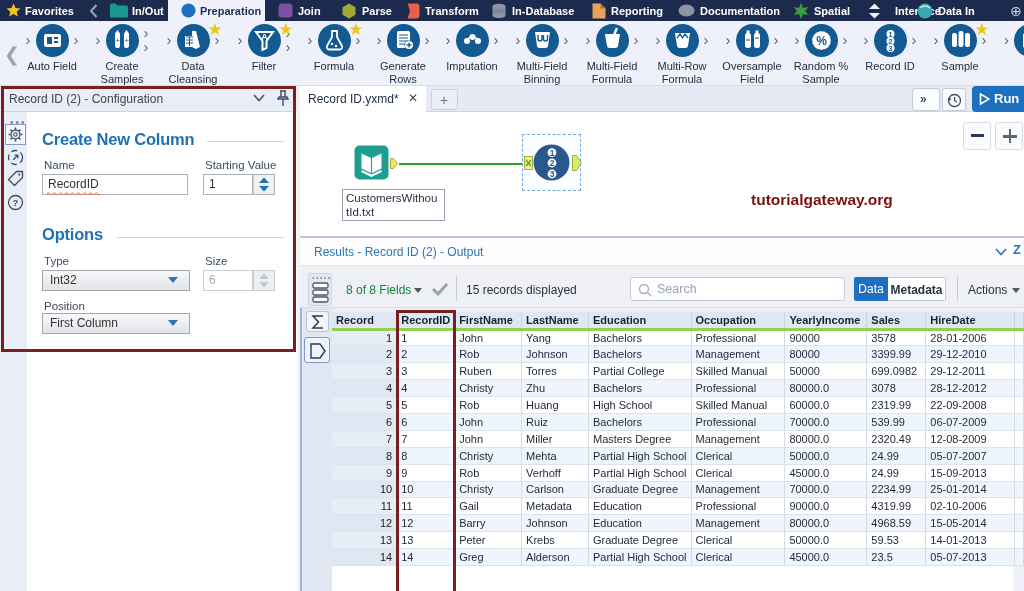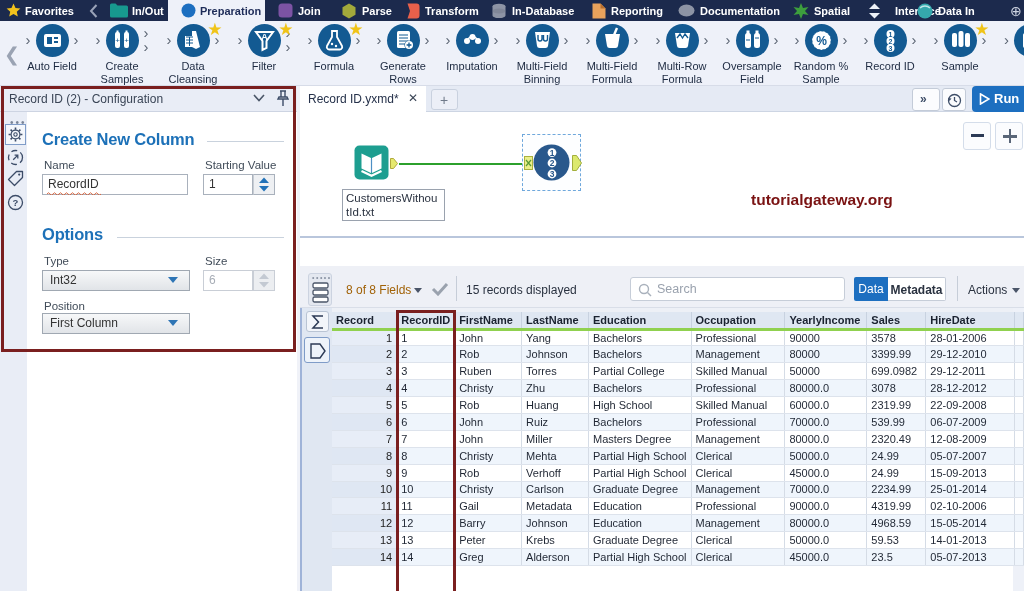--- a/index.html
+++ b/index.html
@@ -482,32 +482,39 @@
   <svg style="position:absolute;left:272px;top:43px" width="10" height="16" viewBox="0 0 10 16">
         <path d="M0.5 0.5 h4 L9.5 8 L4.5 15.5 h-4 Z" fill="#dce96e" stroke="#a3af3c"></path>
       </svg>
 
   <div style="position:absolute;left:451px;top:79px;font-size:15.5px;font-weight:700;color:#7a1212">tutorialgateway.org</div>
 
   <div style="position:absolute;left:42px;top:77px;width:103px;height:32px;background:#fff;border:1px solid #9aa2ae;font-size:11.5px;color:#2a3240;padding:1px 3px;line-height:14px">CustomersWithou<br>tId.txt</div>
 </div>
 
 <div id="results">
+  <div id="res-head">
+    <span style="position:absolute;left:14px;top:7px;color:#2e74b5;font-size:12px">Results - Record ID (2) - Output</span>
+    <svg class="abs" style="left:695px;top:10px" width="12" height="8" viewBox="0 0 12 8">
+          <path d="M1 1 L6 6.5 L11 1" stroke="#2e74b5" stroke-width="1.6" fill="none"></path>
+        </svg>
+    <span style="position:absolute;left:713px;top:4px;color:#2e74b5;font-size:13px;font-weight:700">Z</span>
+  </div>
   <div id="res-tools">
     <div class="btn" style="left:8px;top:7px;width:24px;height:33px;background:#e4e8f0;border-color:#ccd3e0">
       <div style="position:absolute;left:3px;top:0px;color:#8a93a3;font-size:7px;letter-spacing:1.5px">•••••</div>
       <svg style="position:absolute;left:3px;top:8px" width="17" height="22" viewBox="0 0 17 22">
             <g fill="#fff" stroke="#4a5568" stroke-width="1.3">
               <rect x="1" y="1" width="15" height="5" rx="1.5"></rect>
               <rect x="1" y="8" width="15" height="5" rx="1.5"></rect>
               <rect x="1" y="15" width="15" height="5" rx="1.5"></rect>
             </g>
           </svg>
     </div>
-    <span style="position:absolute;left:46px;top:17px;font-size:12px;color:#a16207">8 of 8 Fields</span>
+    <span style="position:absolute;left:46px;top:17px;font-size:12px;color:#15803d">8 of 8 Fields</span>
     <div style="position:absolute;left:114px;top:22px;width:0;height:0;border-left:4.5px solid transparent;border-right:4.5px solid transparent;border-top:5.5px solid #4a5568"></div>
     <svg class="abs" style="left:131px;top:16px" width="18" height="14" viewBox="0 0 18 14">
           <path d="M2 7 L7 12 L16 2" stroke="#9aa2ae" stroke-width="3" fill="none"></path>
         </svg>
     <div style="position:absolute;left:156px;top:10px;width:1px;height:25px;background:#c6cdd8"></div>
     <span style="position:absolute;left:166px;top:17px;font-size:12px;color:#2a3240">15 records displayed</span>
     <div style="position:absolute;left:330px;top:11px;width:215px;height:24px;background:#fff;border:1px solid #c6cdd8;border-radius:3px">
       <svg class="abs" style="left:7px;top:5px" width="14" height="14" viewBox="0 0 14 14">
             <circle cx="6" cy="6" r="4.5" stroke="#a9b1bc" stroke-width="1.4" fill="none"></circle>
             <path d="M9.5 9.5 L13 13" stroke="#a9b1bc" stroke-width="1.4"></path>

